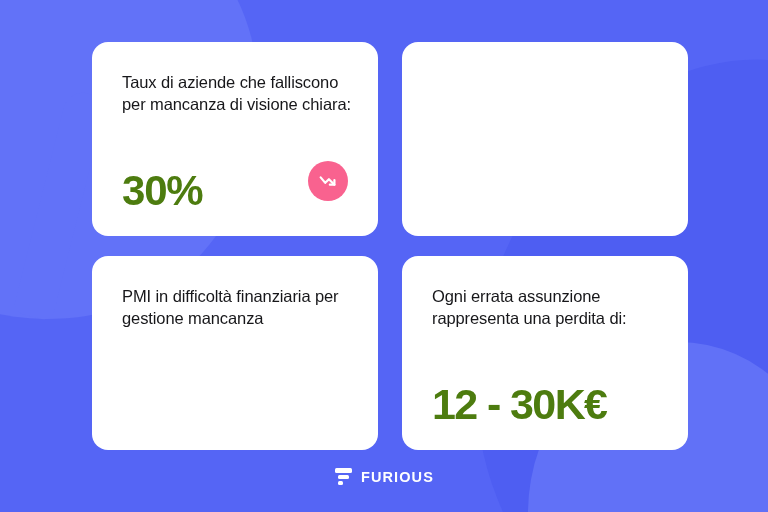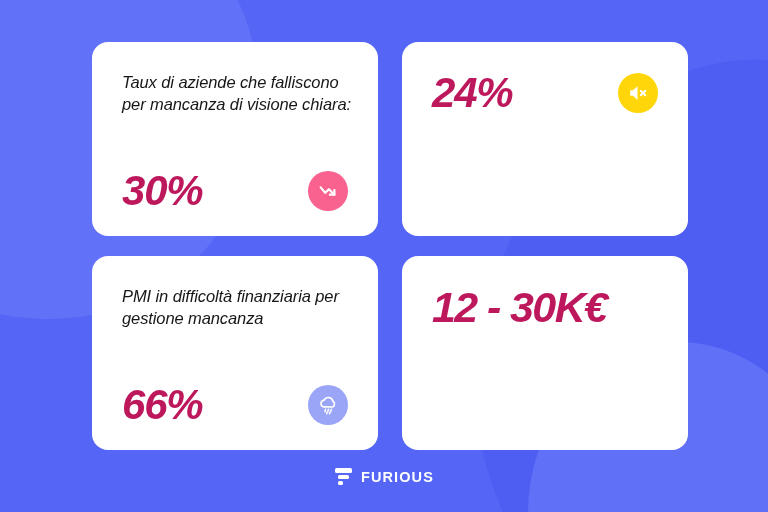--- a/index.html
+++ b/index.html
@@ -63,21 +63,20 @@
     border-radius: 50% 50% 45% 55% / 52% 48% 52% 48%;
   }
 
   
   .stage {
     position: relative;
     z-index: 1;
     width: 768px;
     height: 436px;
     padding: 42px 78px 0 92px;
-    font-style: italic;
   }
 
   .card-grid {
     display: grid;
     grid-template-columns: 286px 286px;
     grid-template-rows: 194px 194px;
     column-gap: 24px;
     row-gap: 20px;
   }
 
@@ -104,23 +103,24 @@
     display: flex;
     align-items: center;
     justify-content: space-between;
     width: 100%;
   }
 
   .card-value {
     font-size: 42px;
     line-height: 1;
     font-weight: 700;
-    color: #be185d;
+    color: #4d7c0f;
     letter-spacing: -1.2px;
     white-space: nowrap;
+    margin-top: 20px;
   }
   .card-value.wide {
     font-size: 43px;
     letter-spacing: -1.6px;
   }
 
   .icon-badge {
     width: 40px;
     height: 40px;
     border-radius: 50%;
@@ -185,54 +185,28 @@
         <div class="icon-badge" style="background:#F9628F;">
           <svg width="22" height="22" viewBox="0 0 24 24" fill="none" stroke="#FFFFFF" stroke-width="2.4" stroke-linecap="round" stroke-linejoin="round">
             <polyline points="4,8 9,14 13,10 19,16"></polyline>
             <polyline points="19,11 19,16 14,16"></polyline>
           </svg>
         </div>
       </div>
     </div>
 
     <div class="card">
-      <div class="card-bottom">
-        <div class="card-value">24%</div>
-        <div class="icon-badge" style="background:#FFD60A;">
-          <svg width="22" height="22" viewBox="0 0 24 24" fill="none">
-            <path d="M11.5 4.5 L6.5 9 H3.5 V15 H6.5 L11.5 19.5 Z" fill="#FFFFFF"></path>
-            <g stroke="#FFFFFF" stroke-width="2.1" stroke-linecap="round">
-              <line x1="15" y1="9.5" x2="20" y2="14.5"></line>
-              <line x1="20" y1="9.5" x2="15" y2="14.5"></line>
-            </g>
-          </svg>
-        </div>
-      </div>
     </div>
 
     <div class="card">
       <div class="card-heading">PMI in difficoltà finanziaria per gestione mancanza</div>
-      <div class="card-bottom">
-        <div class="card-value">66%</div>
-        <div class="icon-badge" style="background:#9BA5F7;">
-          <svg width="23" height="23" viewBox="0 0 24 24" fill="none">
-            <path d="M7 13.5 a3.6 3.6 0 0 1 0.4 -7.1 a4.9 4.9 0 0 1 9.2 1.2 a3.3 3.3 0 0 1 -0.6 6 Z" stroke="#FFFFFF" stroke-width="1.7" stroke-linejoin="round" fill="none"></path>
-            <g stroke="#FFFFFF" stroke-width="1.6" stroke-linecap="round">
-              <line x1="9" y1="16" x2="8.2" y2="18.4"></line>
-              <line x1="12" y1="16" x2="11.2" y2="18.4"></line>
-              <line x1="15" y1="16" x2="14.2" y2="18.4"></line>
-              <line x1="10.5" y1="19.2" x2="10.1" y2="20.6"></line>
-              <line x1="13.5" y1="19.2" x2="13.1" y2="20.6"></line>
-            </g>
-          </svg>
-        </div>
-      </div>
-    </div>
-
-    <div class="card">
+    </div>
+
+    <div class="card">
+      <div class="card-heading">Ogni errata assunzione rappresenta una perdita di:</div>
       <div class="card-bottom">
         <div class="card-value wide">12 - 30K€</div>
       </div>
     </div>
 
   </div>
 </div>
 
 <div class="footer">
   <div class="logo-mark">

